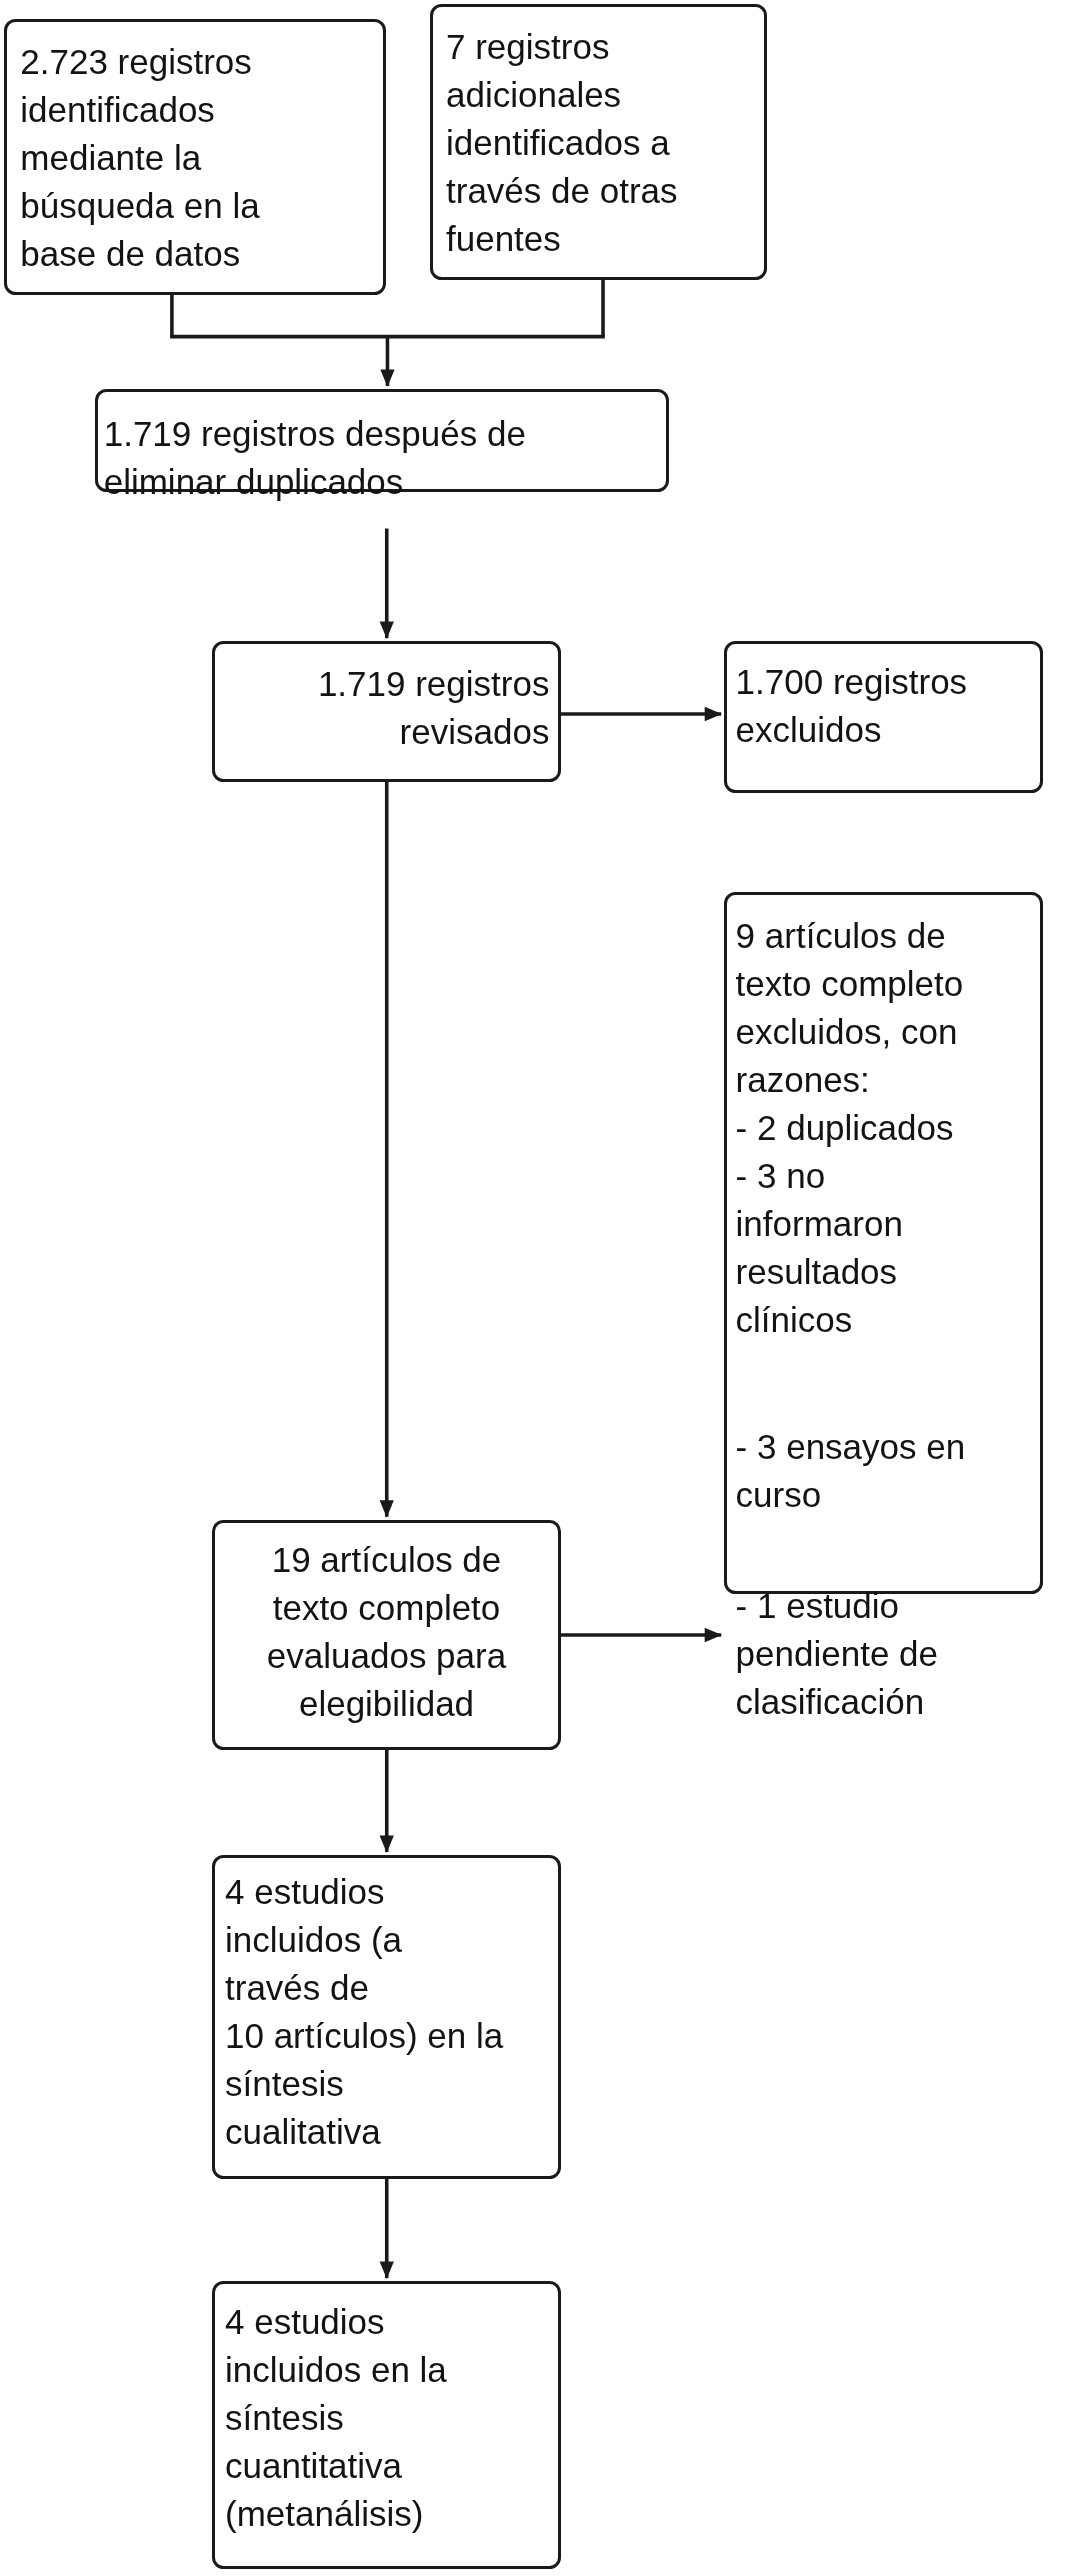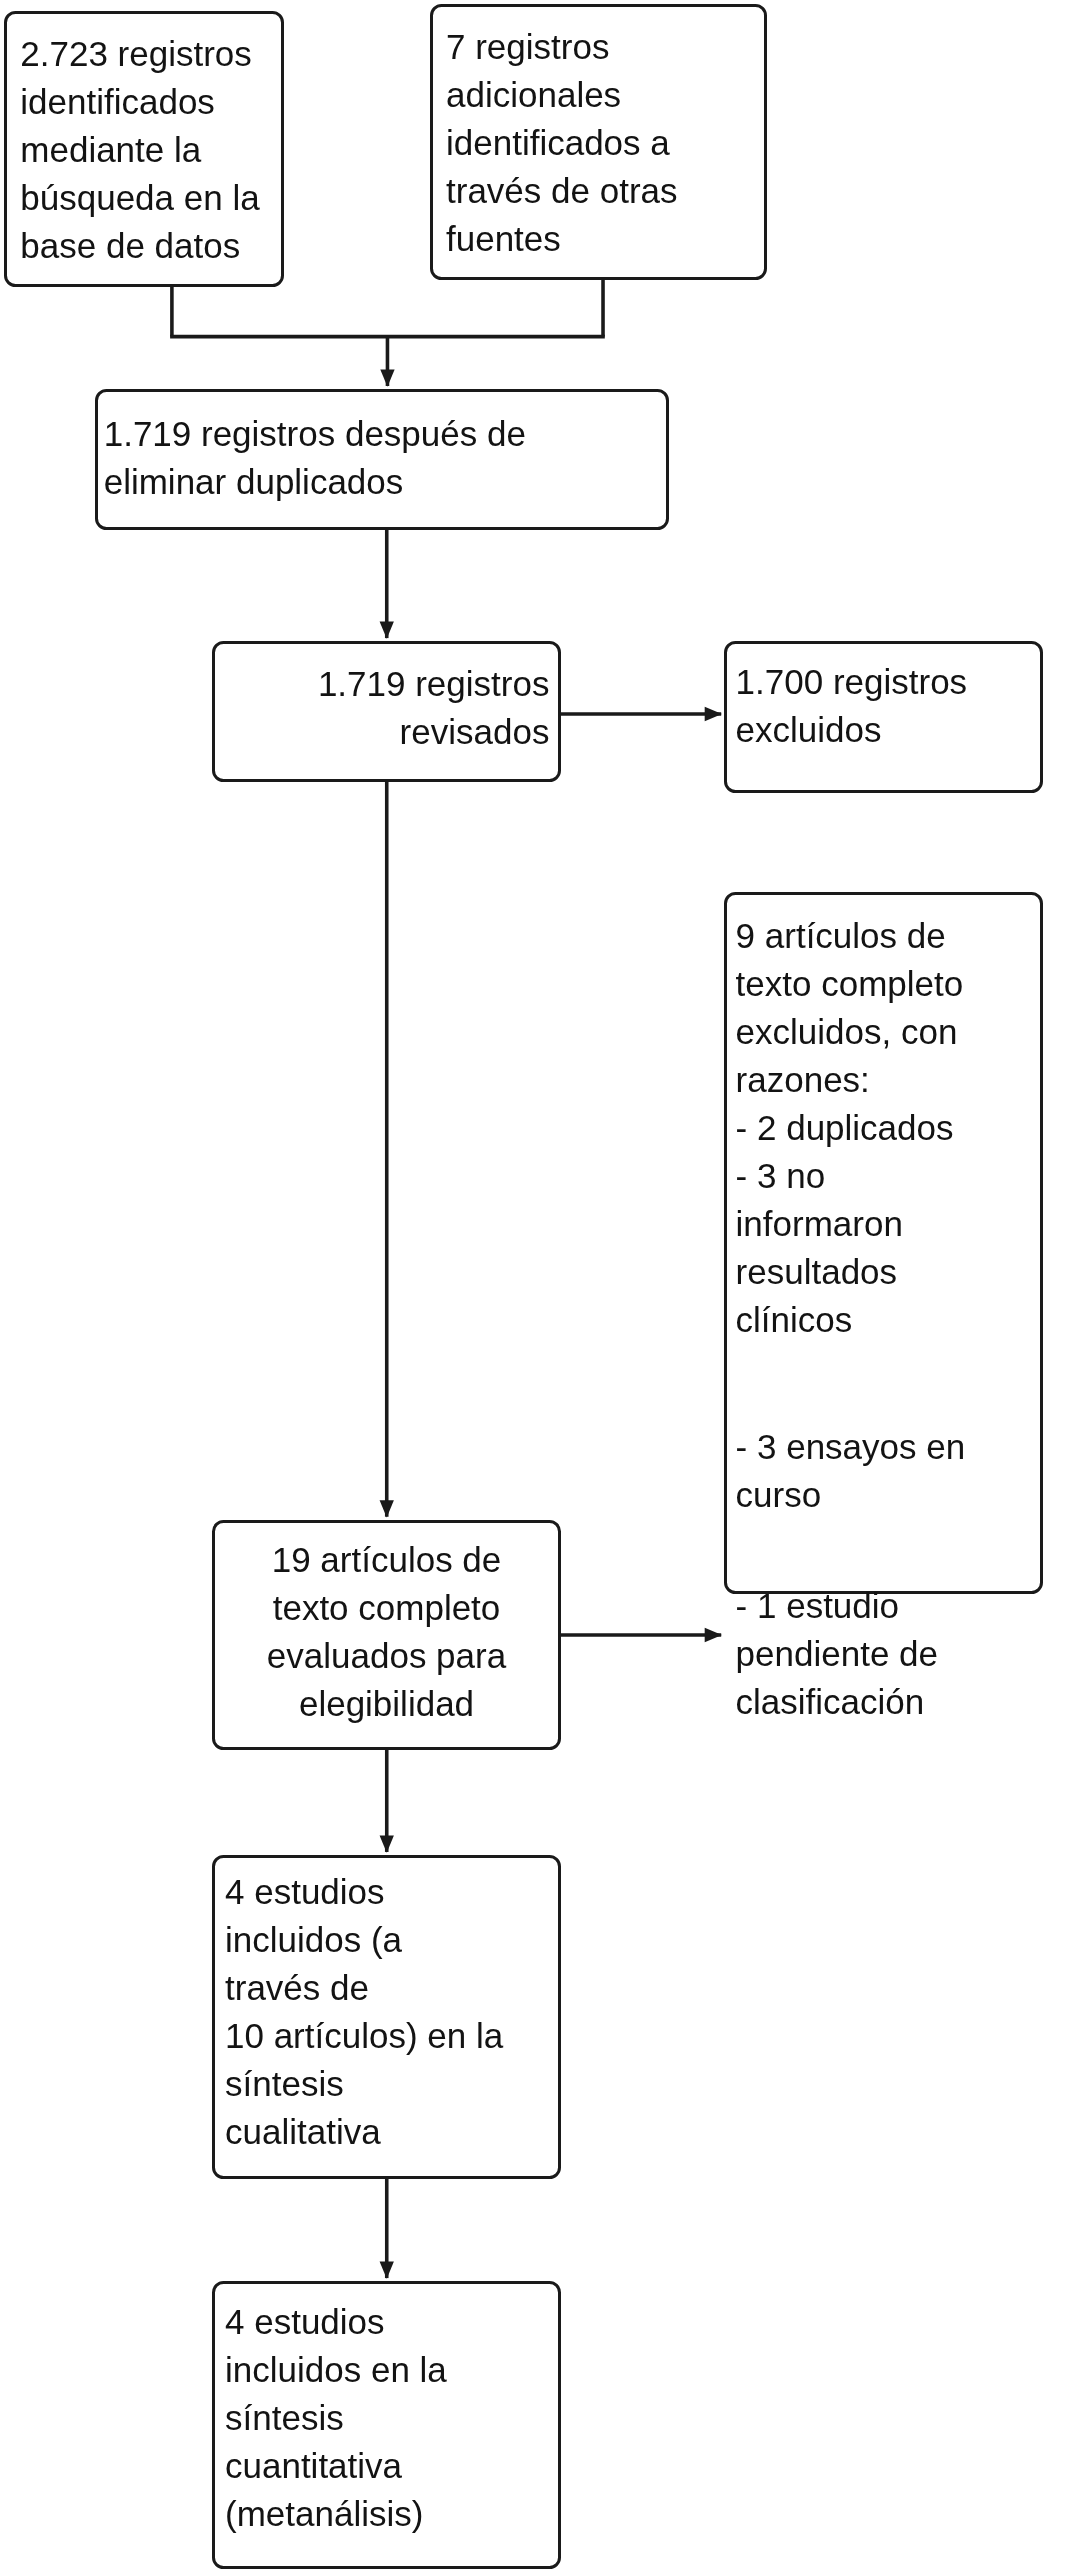--- a/index.html
+++ b/index.html
@@ -34,23 +34,23 @@
     letter-spacing: 0px;
   }
   .box-text {
     white-space: pre-line;
   }
   .box p {
     margin: 0;
     white-space: pre-line;
   }
   
-  #box-identified-database      { left: 4.3px;    top: 11px;    width: 280px; height: 276px;  padding: 15.8px 13px; }
+  #box-identified-database      { left: 4.3px;    top: 19px;    width: 382px; height: 276px;  padding: 15.8px 13px; }
   #box-other-sources            { left: 430px;  top: 4.3px;    width: 337px; height: 276px;  padding: 15.8px 13px; }
-  #box-after-duplicates         { left: 95px;  top: 389px;  width: 574px; height: 141px;  padding: 18px 5.7px; }
+  #box-after-duplicates         { left: 95px;  top: 389px;  width: 574px; height: 103px;  padding: 18px 5.7px; }
   #box-screened                 { left: 212px;  top: 641px;  width: 349px; height: 141px;  padding: 15.8px 8.6px; text-align: right; }
   #box-excluded                 { left: 724px; top: 641px;  width: 319px; height: 152px;  padding: 14.3px 8.6px; }
   #box-fulltext-excluded        { left: 724px; top: 892px; width: 319px; height: 702px; padding: 17px 8.6px; }
   #box-fulltext-assessed        { left: 212px;  top: 1520px; width: 349px; height: 230px;  padding: 13px 10px; text-align: center; }
   #box-qualitative-synthesis    { left: 212px;  top: 1855px; width: 349px; height: 324px;  padding: 10px 10px; }
   #box-quantitative-synthesis   { left: 212px;  top: 2281px; width: 349px; height: 288px;  padding: 13.6px 10px; }
 
   .reason-gap-1 { margin-top: 79px !important; }
   .reason-gap-2 { margin-top: 63px  !important; }
 </style>

